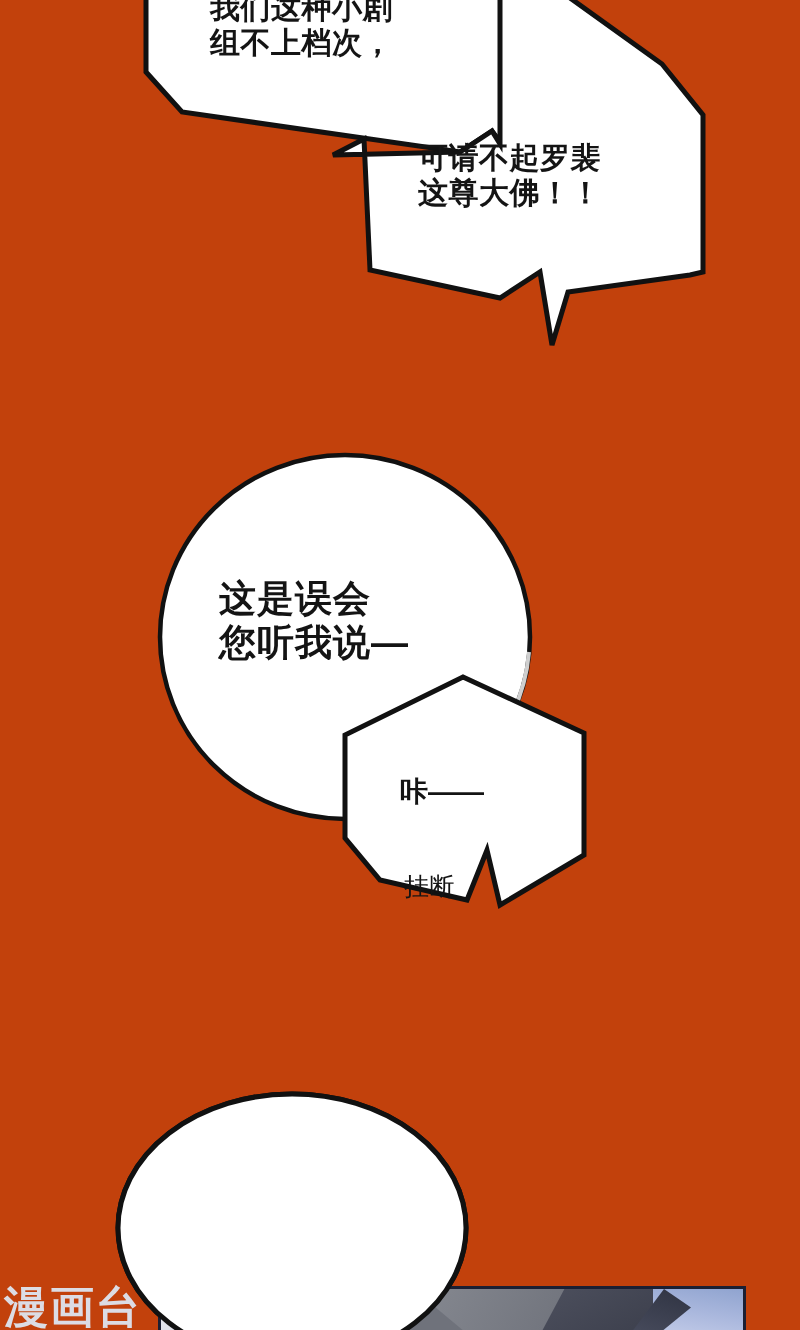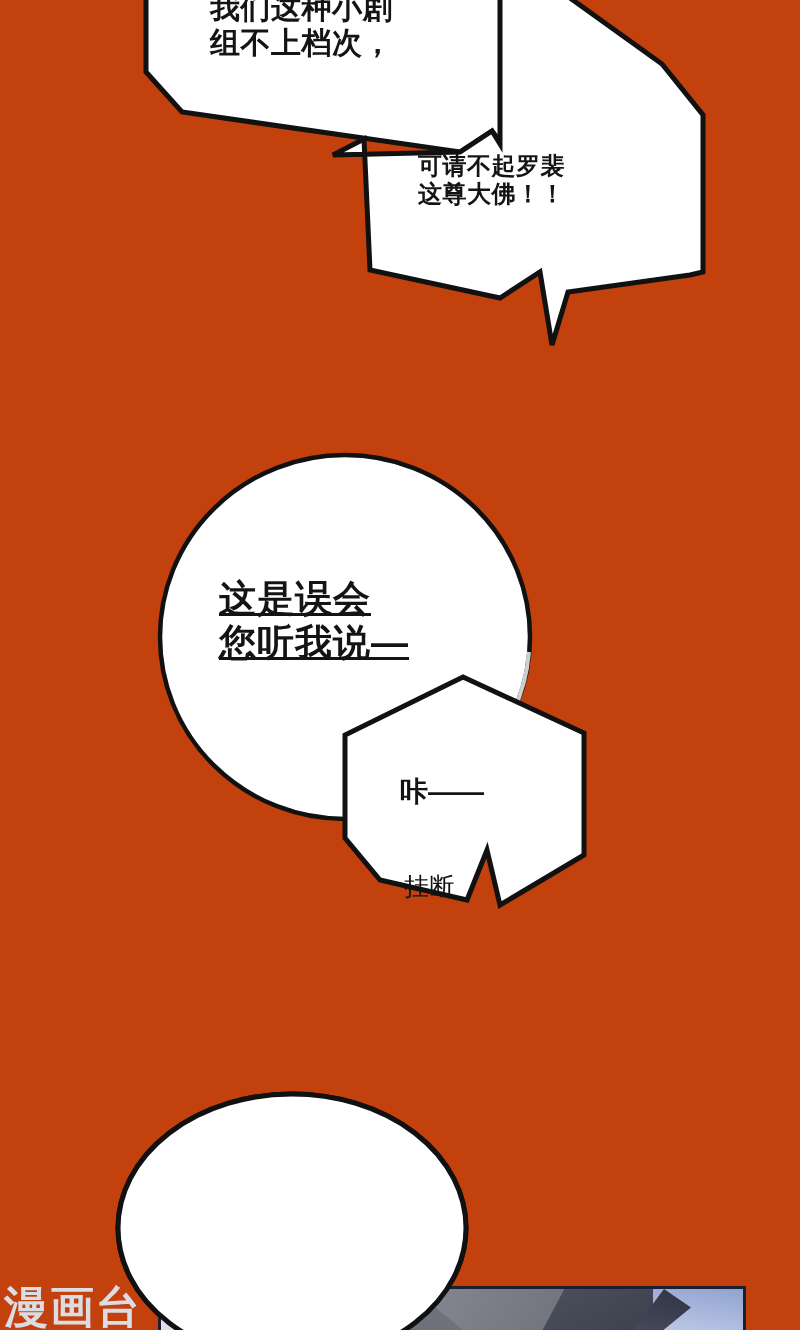--- a/index.html
+++ b/index.html
@@ -36,33 +36,32 @@
   
   #txt-b1 {
     left: 210px;
     top: -10px;
     width: 300px;
     font-size: 30px;
   }
   
   #txt-b2 {
     left: 418px;
-    top: 152px;
+    top: 140px;
     width: 280px;
-    font-size: 24px;
+    font-size: 30px;
   }
   
   #txt-b3 {
     left: 219px;
     top: 577px;
     width: 310px;
     font-size: 37px;
     line-height: 1.2;
     letter-spacing: 1px;
-    text-decoration: underline;
   }
   
   #txt-b4 {
     left: 400px;
     top: 775px;
     width: 200px;
     font-size: 28px;
     font-weight: 600;
     letter-spacing: 0px;
   }

